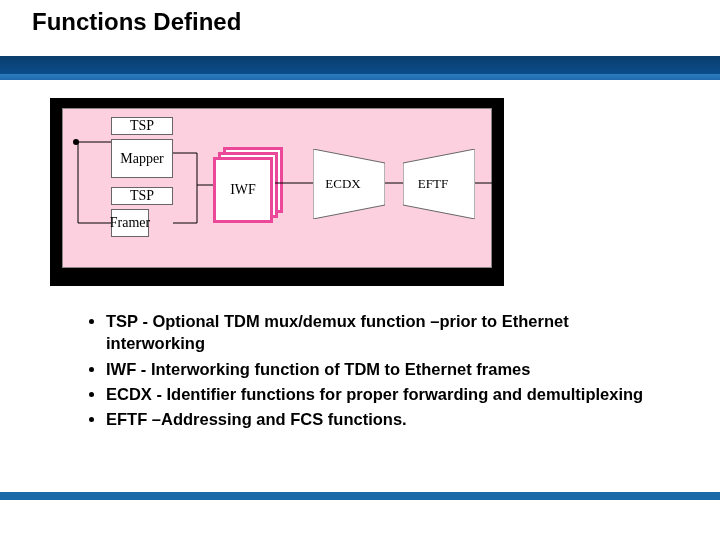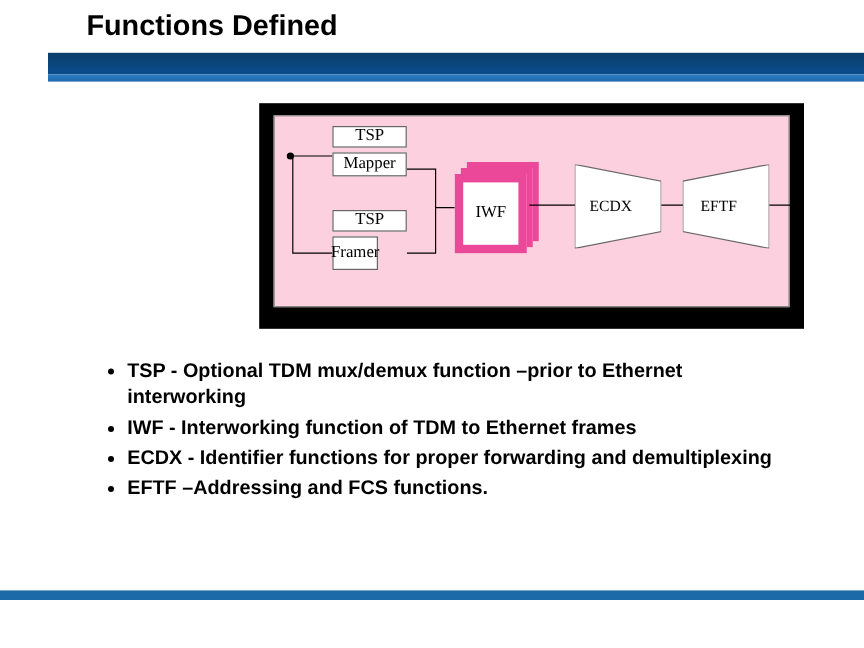--- a/index.html
+++ b/index.html
@@ -1,40 +1,40 @@
 <!DOCTYPE html>
 <html><head>
 <meta charset="utf-8">
 <style>
   * { margin: 0; padding: 0; box-sizing: border-box; }
   body { width: 720px; height: 540px; font-family: Arial, sans-serif; background: #fff; position: relative; overflow: hidden; }
 
-  .header-band { height: 68px; position: relative; margin-left: 40px; }
+  .header-band { height: 80px; position: relative; }
   .header-title { position: absolute; left: 32px; top: 8px; font-size: 24px; font-weight: bold; color: #000; z-index: 5; }
   .header-bars { position: absolute; bottom: 0; left: 0; right: 0; }
   .bar1 { height: 18px; background: linear-gradient(to bottom, #0a3d6b, #0a4d8c); }
   .bar2 { height: 6px; background: linear-gradient(to bottom, #2d7bc0, #1f6bb0); }
 
   .content { padding: 18px 50px 0 50px; }
 
-  .diagram-wrap { display: flex; justify-content: flex-end; margin-bottom: 24px; }
+  .diagram-wrap { display: flex; justify-content: flex-start; margin-bottom: 24px; }
   .diagram-frame { background: #000; padding: 10px 12px 18px 12px; }
   .diagram { background: #fdd0df; border: 1px solid #888; width: 430px; height: 160px; position: relative; }
 
   .left-conn { position: absolute; left: 10px; top: 30px; width: 6px; height: 6px; background: #000; border-radius: 50%; }
 
   .box { position: absolute; background: #fff; border: 1px solid #666; font-family: 'Times New Roman', serif; font-size: 14px; display: flex; align-items: center; justify-content: center; }
 
   .tsp1 { left: 48px; top: 8px; width: 62px; height: 18px; }
-  .mapper { left: 48px; top: 30px; width: 62px; height: 20px; }
+  .mapper { left: 48px; top: 30px; width: 62px; height: 39px; }
   .tsp2 { left: 48px; top: 78px; width: 62px; height: 18px; }
   .framer { left: 48px; top: 100px; width: 38px; height: 28px; }
 
   .iwf-stack { position: absolute; left: 150px; top: 38px; width: 66px; height: 74px; }
-  .iwf-card { position: absolute; width: 60px; height: 66px; background: #fff; border: 7px solid #ec4899; }
+  .iwf-card { position: absolute; width: 60px; height: 66px; background: #fff; border: 3px solid #ec4899; }
   .iwf-c1 { left: 10px; top: 0; }
   .iwf-c2 { left: 5px; top: 5px; }
   .iwf-c3 { left: 0; top: 10px; display: flex; align-items: center; justify-content: center; font-family: 'Times New Roman', serif; font-size: 14px; }
 
   .trap { position: absolute; }
   .ecdx { left: 250px; top: 40px; }
   .eftf { left: 340px; top: 40px; }
   .trap-label { position: absolute; left: 0; top: 0; width: 60px; height: 70px; display: flex; align-items: center; justify-content: center; font-family: 'Times New Roman', serif; font-size: 13px; }
 
   svg.line { position: absolute; }

